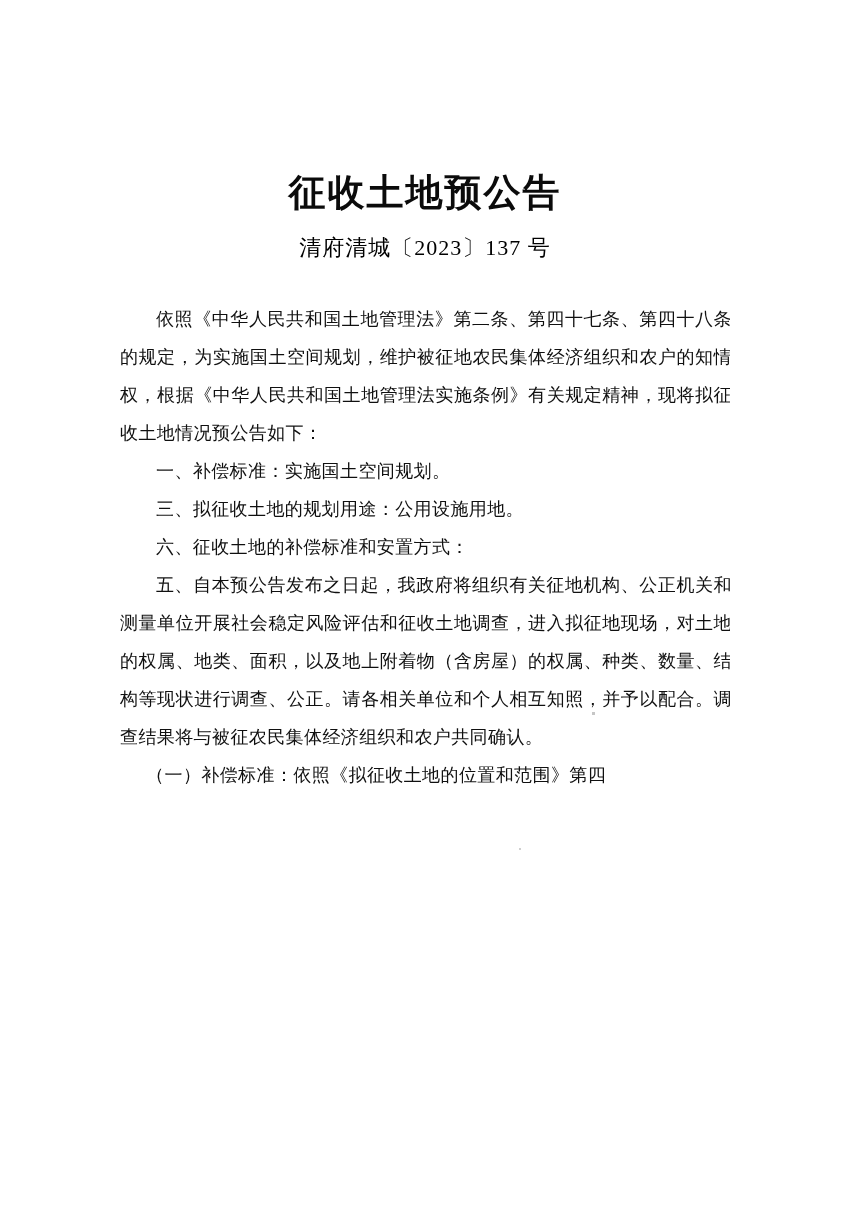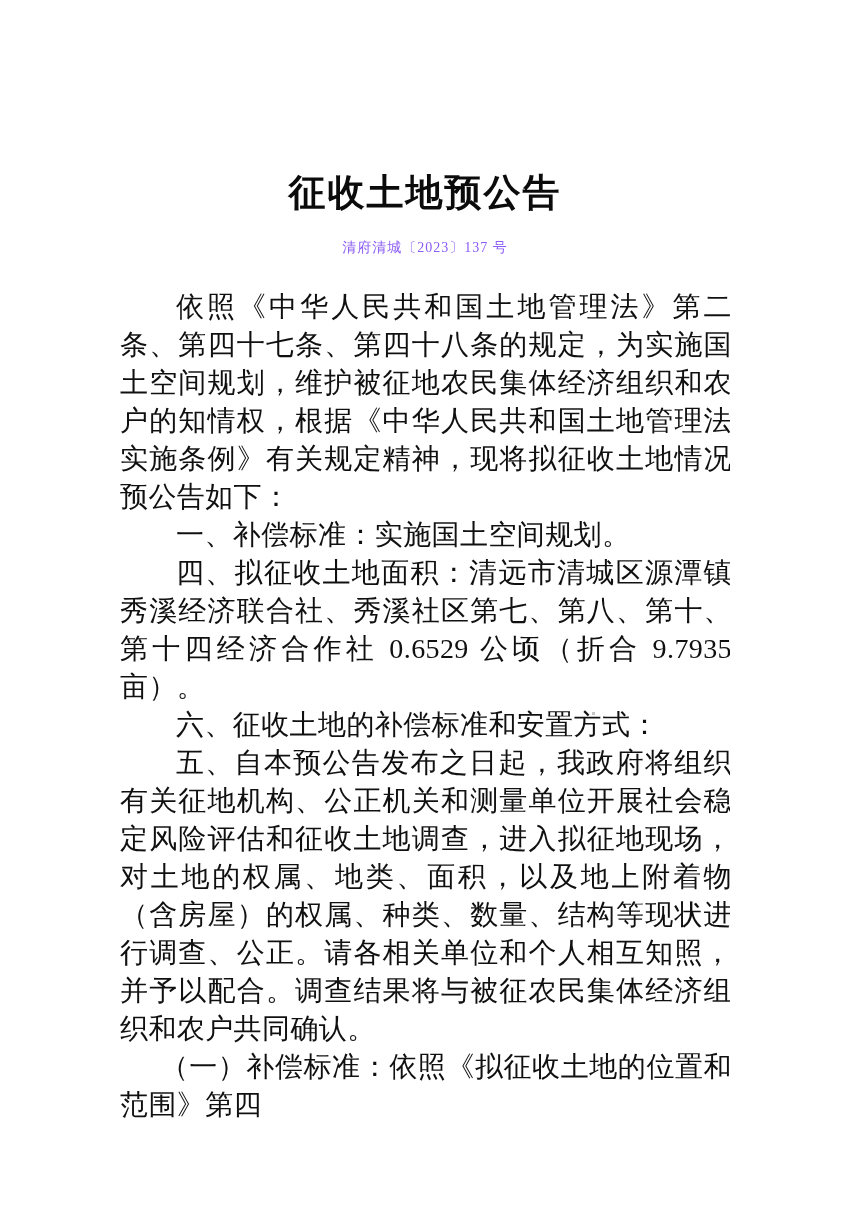--- a/index.html
+++ b/index.html
@@ -30,33 +30,33 @@
     letter-spacing: 2px;
     line-height: 46px;
     color: #0b0b0b;
   }
   .doc-number {
     position: absolute;
     top: 233px;
     left: 0;
     width: 850px;
     text-align: center;
-    font-size: 14px;
+    font-size: 22px;
     letter-spacing: 1px;
     line-height: 30px;
-    color: #8b5cf6;
+    color: #000000;
   }
 
   
   .body-text {
     position: absolute;
-    top: 288px;
+    top: 300px;
     left: 120px;
     width: 612px;
-    font-size: 28px;
+    font-size: 18px;
     line-height: 38px;
     text-align: justify;
     text-justify: inter-ideograph;
     letter-spacing: 0.4px;
     color: #101010;
   }
   .para {
     margin: 0;
     text-indent: 2em;
     text-align: justify;
@@ -98,21 +98,21 @@
 
 <div class="page">
 
   <h1 class="doc-title">征收土地预公告</h1>
 
   <div class="doc-number">清府清城〔2023〕137 号</div>
 
   <div class="body-text">
     <p class="para">依照《中华人民共和国土地管理法》第二条、第四十七条、第四十八条的规定，为实施国土空间规划，维护被征地农民集体经济组织和农户的知情权，根据《中华人民共和国土地管理法实施条例》有关规定精神，现将拟征收土地情况预公告如下：</p>
     <p class="para">一、补偿标准：实施国土空间规划。</p>
-    <p class="para">四、拟征收土地面积：清远市清城区源潭镇秀溪经济联合社、秀溪社区第七、第八、第十、第十四经济合作社 0.6529 公顷（折合 9.7935 亩）。</p>
+    <p class="para">三、拟征收土地的规划用途：公用设施用地。</p>
     <p class="para">六、征收土地的补偿标准和安置方式：</p>
     <p class="para">五、自本预公告发布之日起，我政府将组织有关征地机构、公正机关和测量单位开展社会稳定风险评估和征收土地调查，进入拟征地现场，对土地的权属、地类、面积，以及地上附着物（含房屋）的权属、种类、数量、结构等现状进行调查、公正。请各相关单位和个人相互知照，并予以配合。调查结果将与被征农民集体经济组织和农户共同确认。</p>
     <p class="para sub">（一）补偿标准：依照《拟征收土地的位置和范围》第四</p>
   </div>
 
   <div class="page-number">- 1 -</div>
 
   <span class="speck s1"></span>
   <span class="speck s2"></span>
   <span class="speck s3"></span>

